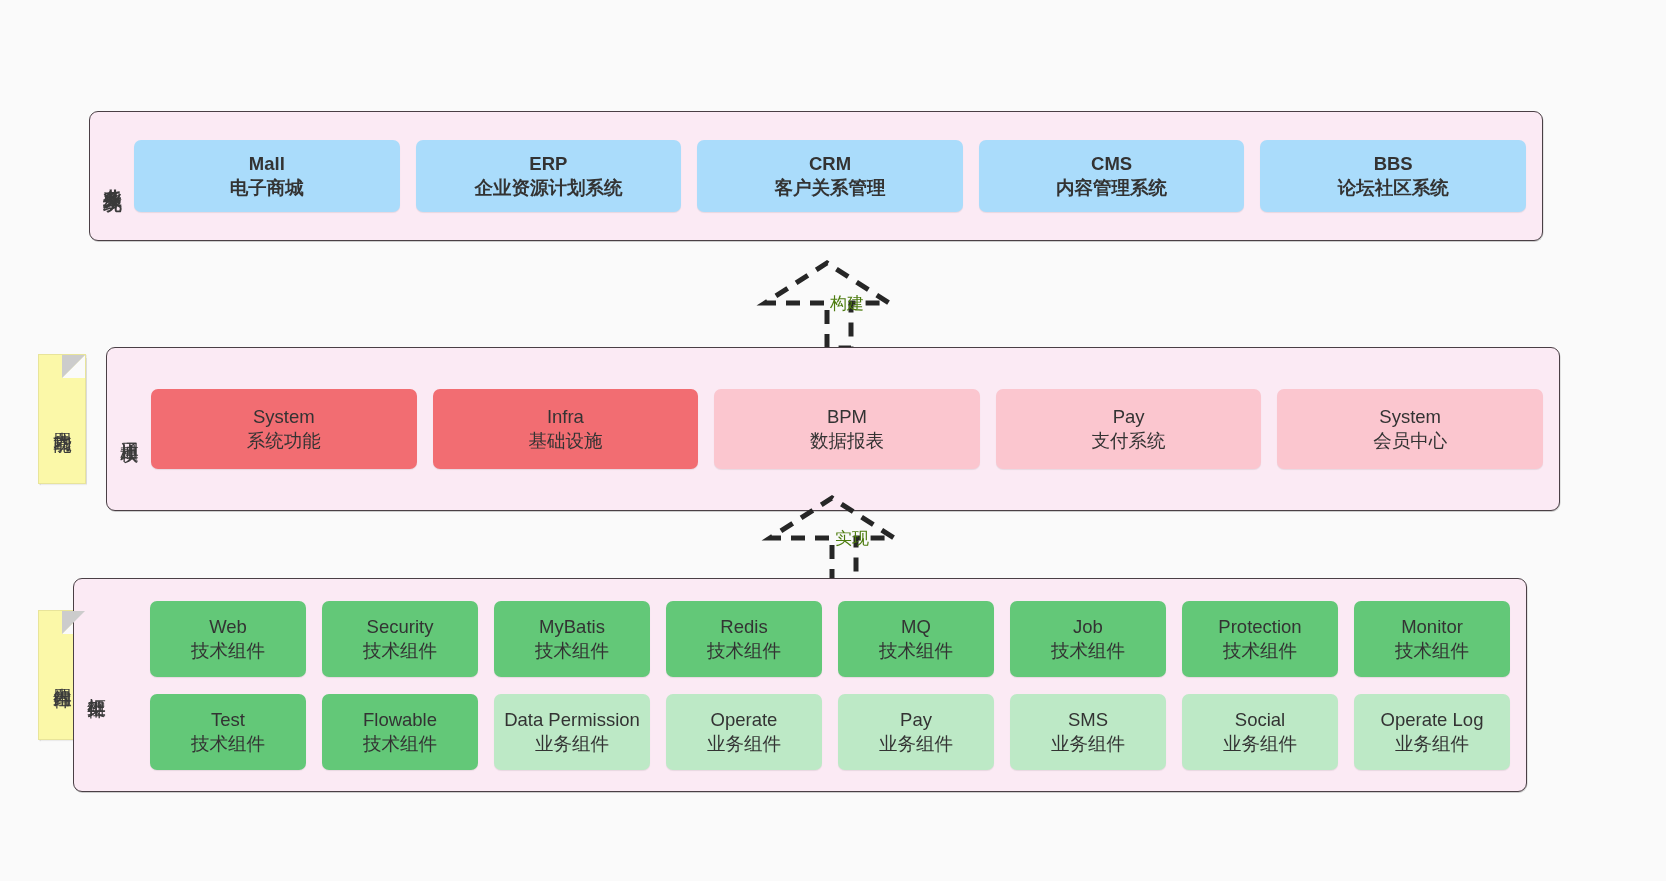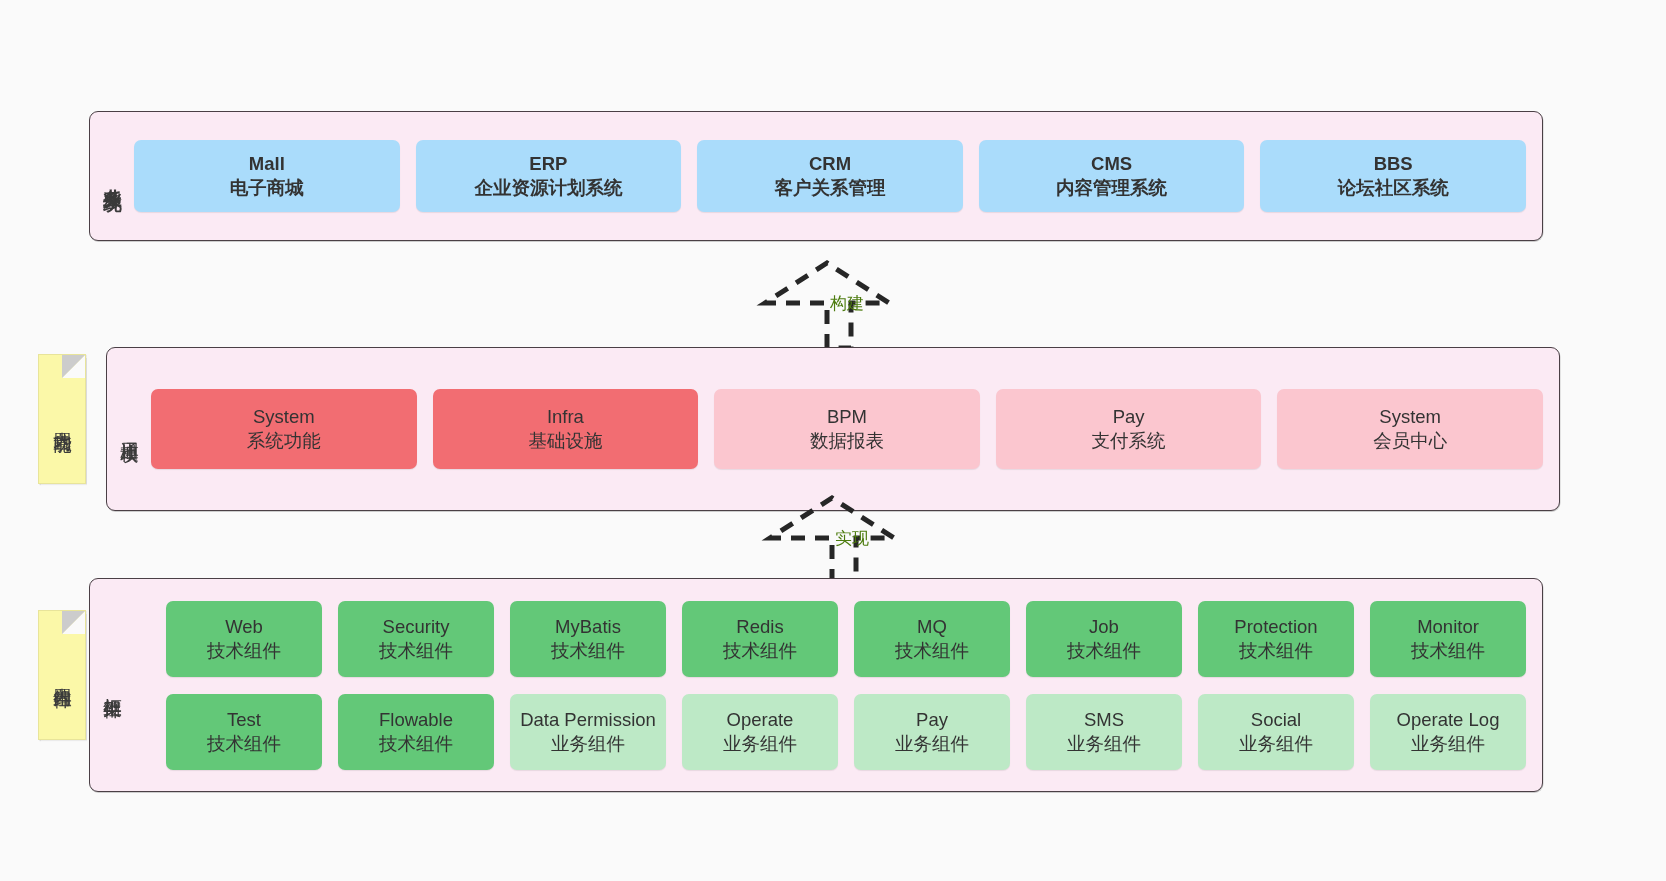--- a/index.html
+++ b/index.html
@@ -91,21 +91,21 @@
   }
   #layer-business .layer-body { padding-left: 0; }
   #layer-business .node { height: 72px; }
 
   #layer-modules {
     left: 106px; top: 347px; width: 1454px; height: 164px;
   }
   #layer-modules .node { height: 80px; }
 
   #layer-framework {
-    left: 89px; top: 578px; width: 1454px; height: 214px; gap: 32px;
+    left: 73px; top: 578px; width: 1454px; height: 214px; gap: 32px;
   }
   #layer-framework .node { height: 76px; }
 
   
   .sticky {
     position: absolute;
     width: 48px;
     background: #fbf8a8;
     border: 1px solid #e8e49a;
     display: flex;

